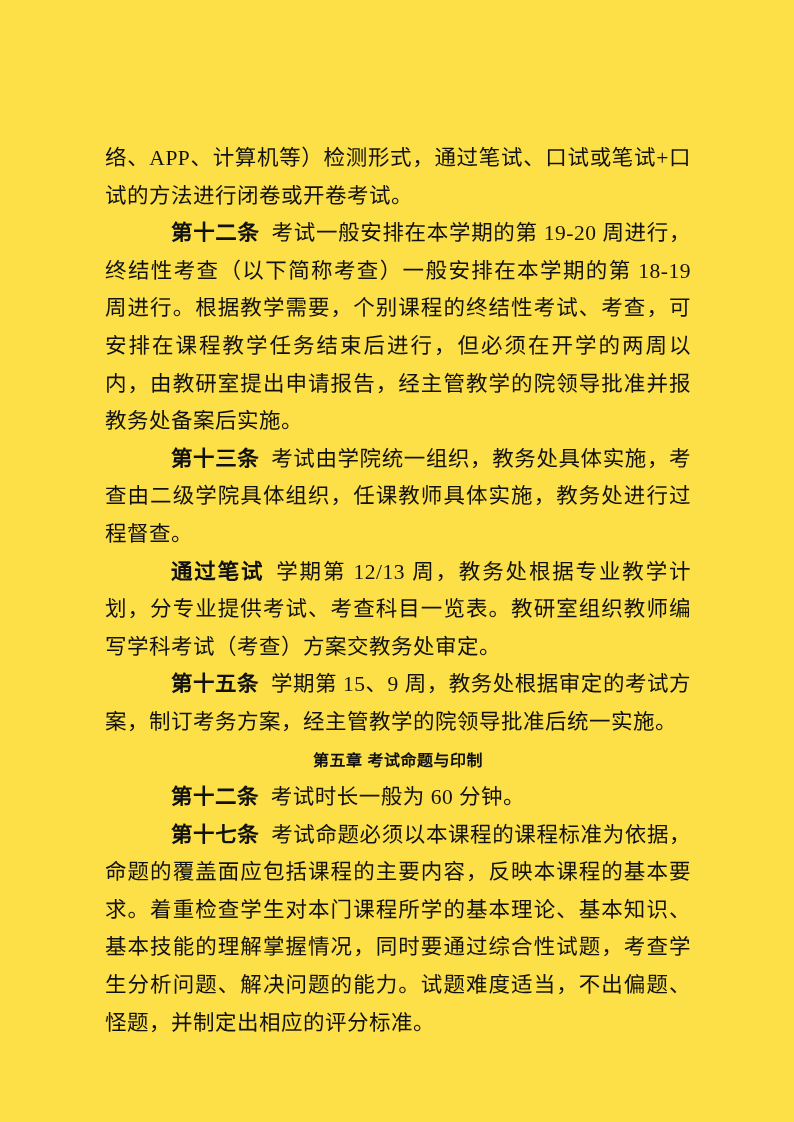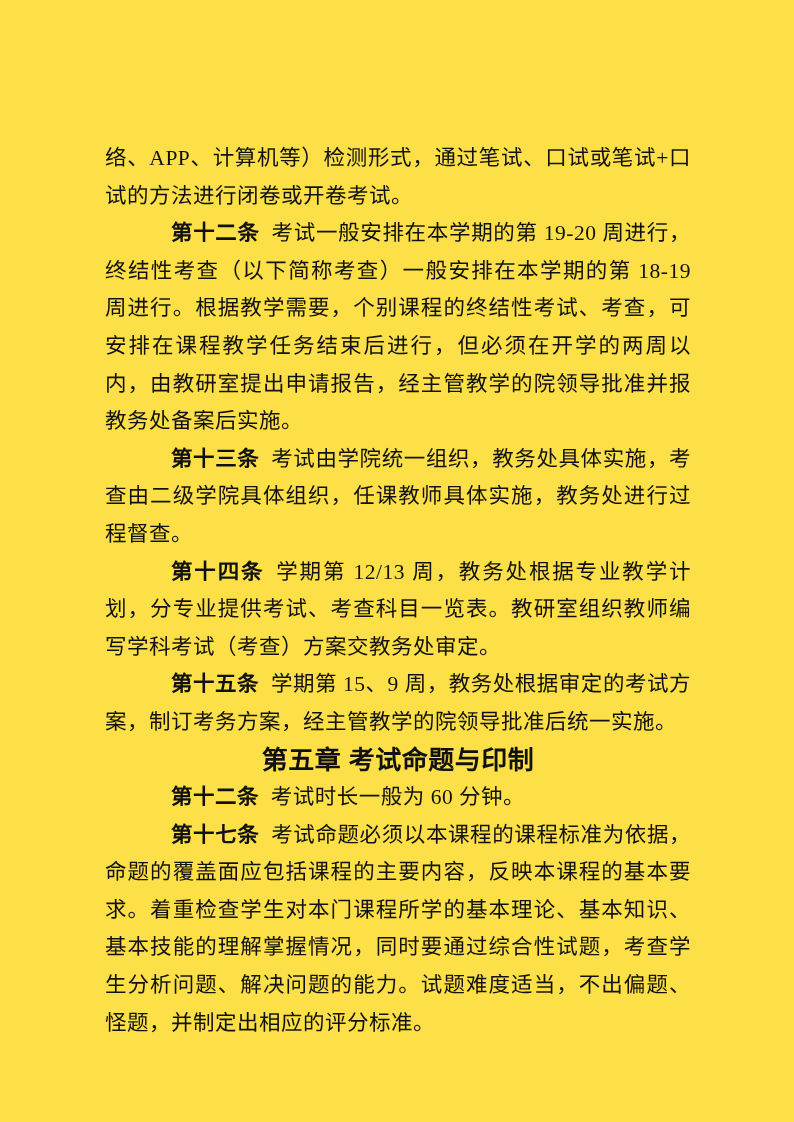--- a/index.html
+++ b/index.html
@@ -41,21 +41,21 @@
     margin-right: 0.55em;
     margin-left: 23px;
   }
   .chapter-heading {
     margin: 0;
     padding: 0;
     text-indent: 0;
     text-align: center;
     font-family: "Liberation Sans", "DejaVu Sans", sans-serif;
     font-weight: bold;
-    font-size: 26px;
+    font-size: 16px;
     line-height: 37.6px;
     letter-spacing: 0.5px;
   }
 </style>
 </head>
 <body>
 
 <div class="page">
   <div class="content">
 
@@ -65,21 +65,21 @@
 
     <p class="para">
       <span class="article-label">第十二条</span><span>考试一般安排在本学期的第 19-20 周进行，终结性考查（以下简称考查）一般安排在本学期的第 18-19 周进行。根据教学需要，个别课程的终结性考试、考查，可安排在课程教学任务结束后进行，但必须在开学的两周以内，由教研室提出申请报告，经主管教学的院领导批准并报教务处备案后实施。</span>
     </p>
 
     <p class="para">
       <span class="article-label">第十三条</span><span>考试由学院统一组织，教务处具体实施，考查由二级学院具体组织，任课教师具体实施，教务处进行过程督查。</span>
     </p>
 
     <p class="para">
-      <span class="article-label">第十四条</span><span>学期第 12/13 周，教务处根据专业教学计划，分专业提供考试、考查科目一览表。教研室组织教师编写学科考试（考查）方案交教务处审定。</span>
+      <span class="article-label">通过笔试</span><span>学期第 12/13 周，教务处根据专业教学计划，分专业提供考试、考查科目一览表。教研室组织教师编写学科考试（考查）方案交教务处审定。</span>
     </p>
 
     <p class="para">
       <span class="article-label">第十五条</span><span>学期第 15、9 周，教务处根据审定的考试方案，制订考务方案，经主管教学的院领导批准后统一实施。</span>
     </p>
 
     <h2 class="chapter-heading">第五章 考试命题与印制</h2>
 
     <p class="para">
       <span class="article-label">第十二条</span><span>考试时长一般为 60 分钟。</span>

